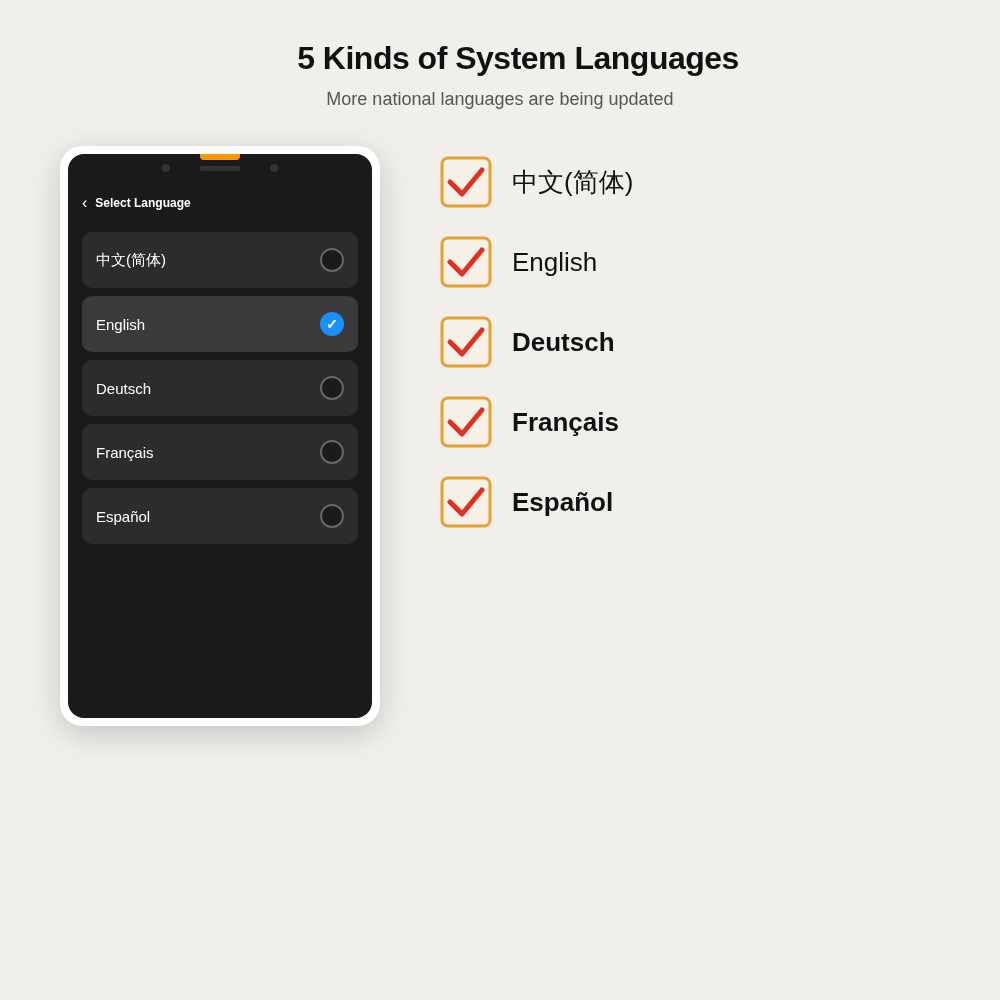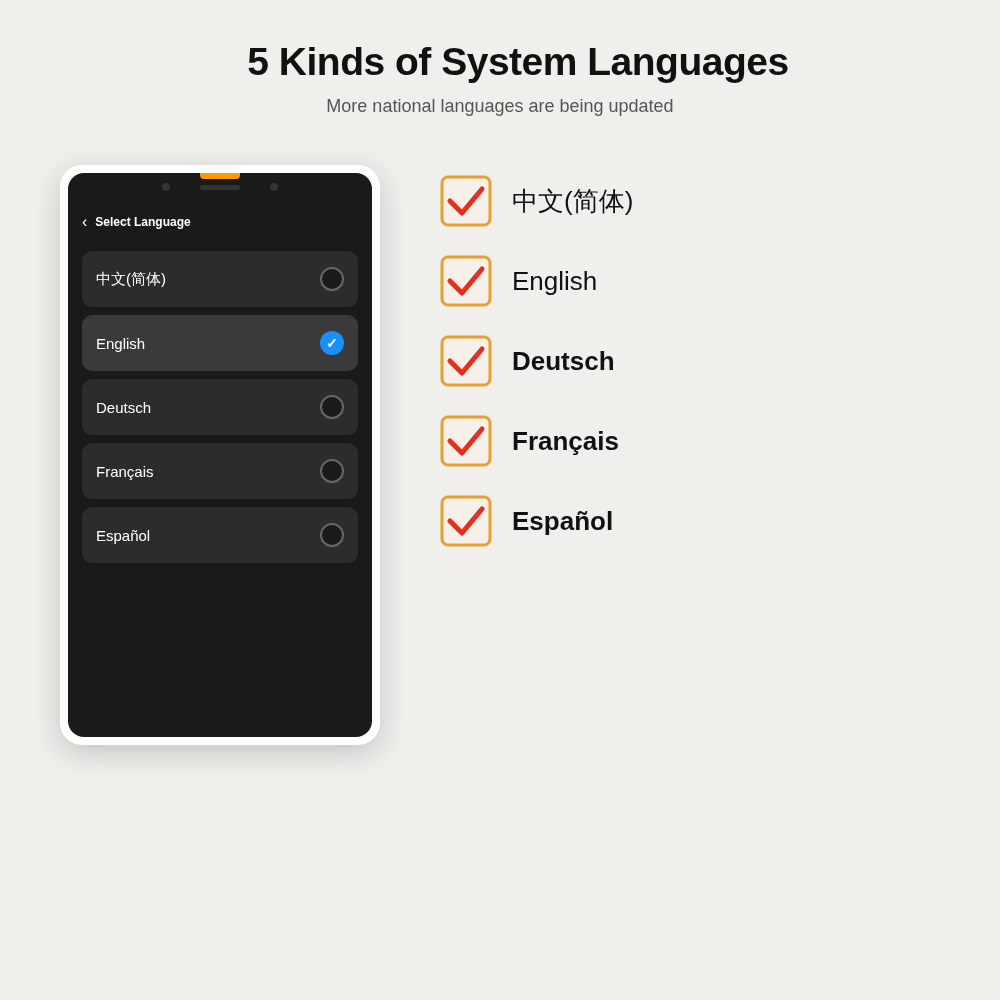--- a/index.html
+++ b/index.html
@@ -10,34 +10,34 @@
       background-color: #f0efec;
       font-family: 'Arial', sans-serif;
       overflow: hidden;
       display: flex;
       flex-direction: column;
       align-items: center;
       padding-top: 40px;
     }
 
     .page-title {
-      font-size: 39px;
+      font-size: 32px;
       font-weight: 900;
       color: #111;
       text-align: left;
       margin-bottom: 12px;
       letter-spacing: -0.5px;
       margin-left: 36px;
     }
 
     .page-subtitle {
       font-size: 18px;
       color: #555;
       text-align: right;
-      margin-bottom: 48px;
+      margin-bottom: 36px;
     }
 
     .content-area {
       display: flex;
       flex-direction: row;
       align-items: flex-start;
       gap: 60px;
       width: 100%;
       padding: 0 60px;
     }

